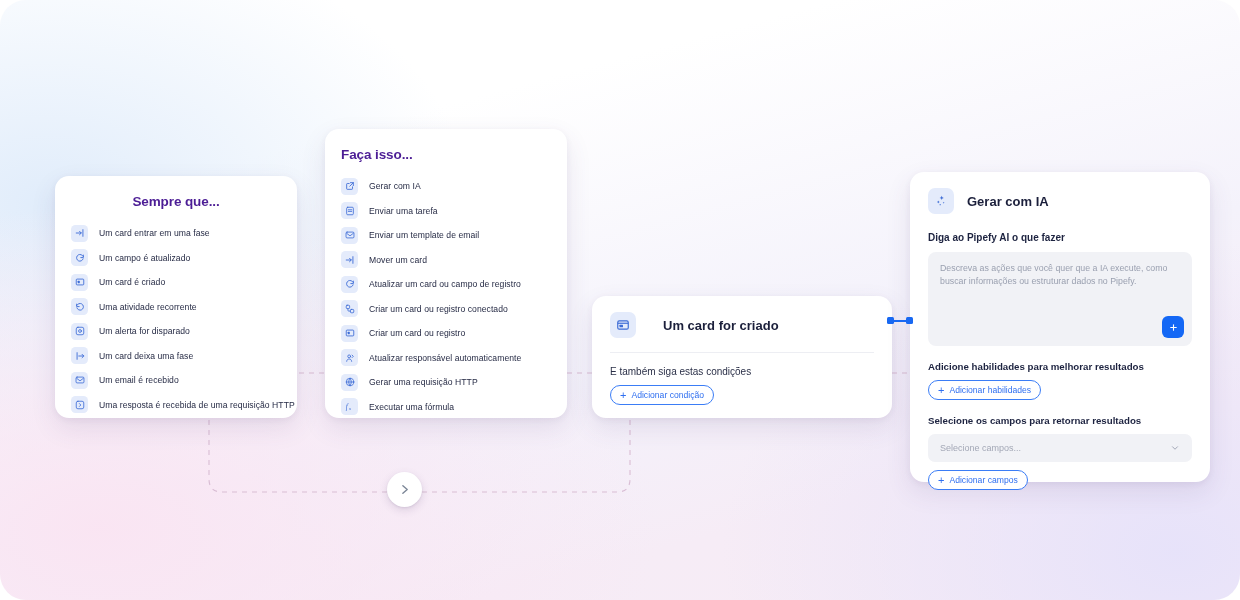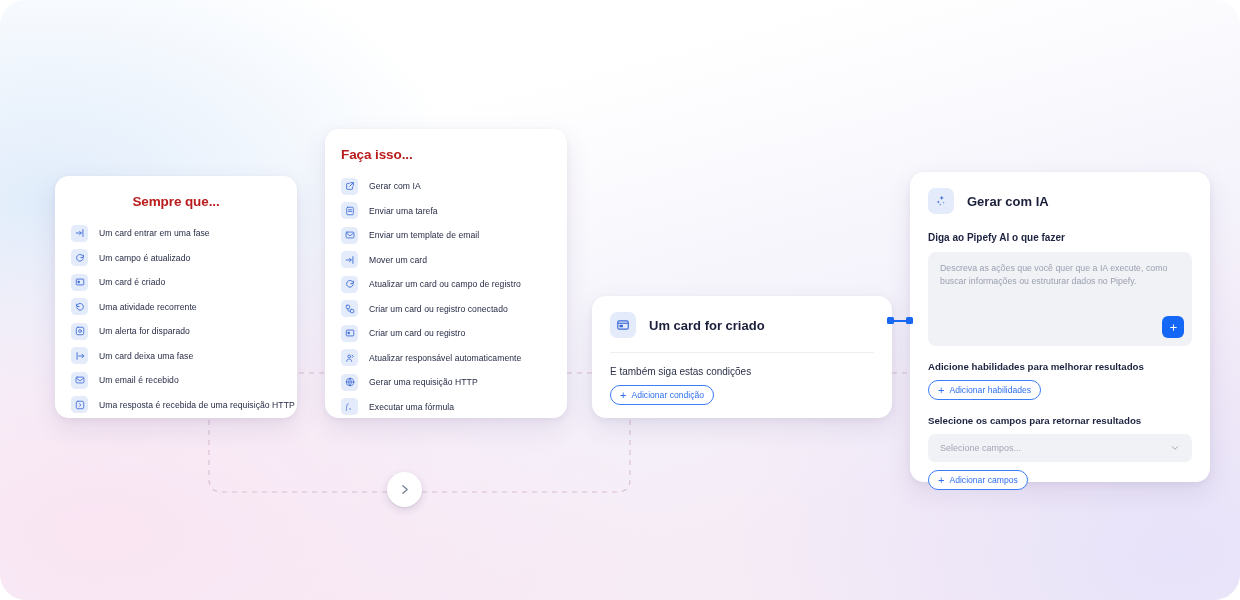--- a/index.html
+++ b/index.html
@@ -49,21 +49,21 @@
 
   
   .card {
     position: absolute;
     background: #ffffff;
     border-radius: 14px;
     box-shadow: 0 10px 26px rgba(82,63,119,0.11), 0 2px 6px rgba(82,63,119,0.07);
     z-index: 3;
   }
   .card-title {
-    font-size: 13.5px; font-weight: bold; color: #b91c1c; letter-spacing: -0.1px;
+    font-size: 13.5px; font-weight: bold; color: #4c1d95; letter-spacing: -0.1px;
   }
 
   
   #card-trigger { left: 55px; top: 176px; width: 242px; height: 242px; padding: 18px 16px 12px 16px; text-align: center; }
   #card-action  { left: 325px; top: 129px; width: 242px; height: 289px; padding: 18px 16px 12px 16px; }
 
   .opt-list { margin-top: 12px; }
   .opt-row {
     display: flex; align-items: center; gap: 11px;
     height: 24px; margin-bottom: 0.5px; cursor: pointer;
@@ -71,21 +71,21 @@
   .opt-ico {
     width: 17px; height: 17px; flex: 0 0 17px;
     background: #e4ebfb; border-radius: 4.5px;
     display: flex; align-items: center; justify-content: center;
   }
   .opt-ico svg { display: block; }
   .opt-label { font-size: 8.6px; color: #262b45; letter-spacing: 0.05px; white-space: nowrap; }
 
   
   #card-cond { left: 592px; top: 296px; width: 300px; height: 122px; padding: 16px 18px; }
-  .cond-head { display: flex; align-items: center; gap: 13px; }
+  .cond-head { display: flex; align-items: center; gap: 27px; }
   .cond-ico {
     width: 26px; height: 26px; border-radius: 7px; background: #e4ebfb;
     display: flex; align-items: center; justify-content: center; flex: 0 0 26px;
   }
   .cond-title { font-size: 13px; font-weight: bold; color: #1b1f3b; }
   .cond-rule { height: 1px; background: #edeef3; margin: 14px 0 0 0; }
   .cond-sub { font-size: 10px; color: #2b3048; margin-top: 13px; }
   .pill {
     display: inline-flex; align-items: center; gap: 5px;
     border: 1px solid #3b7df6; color: #2f6ff0; background: #ffffff;

